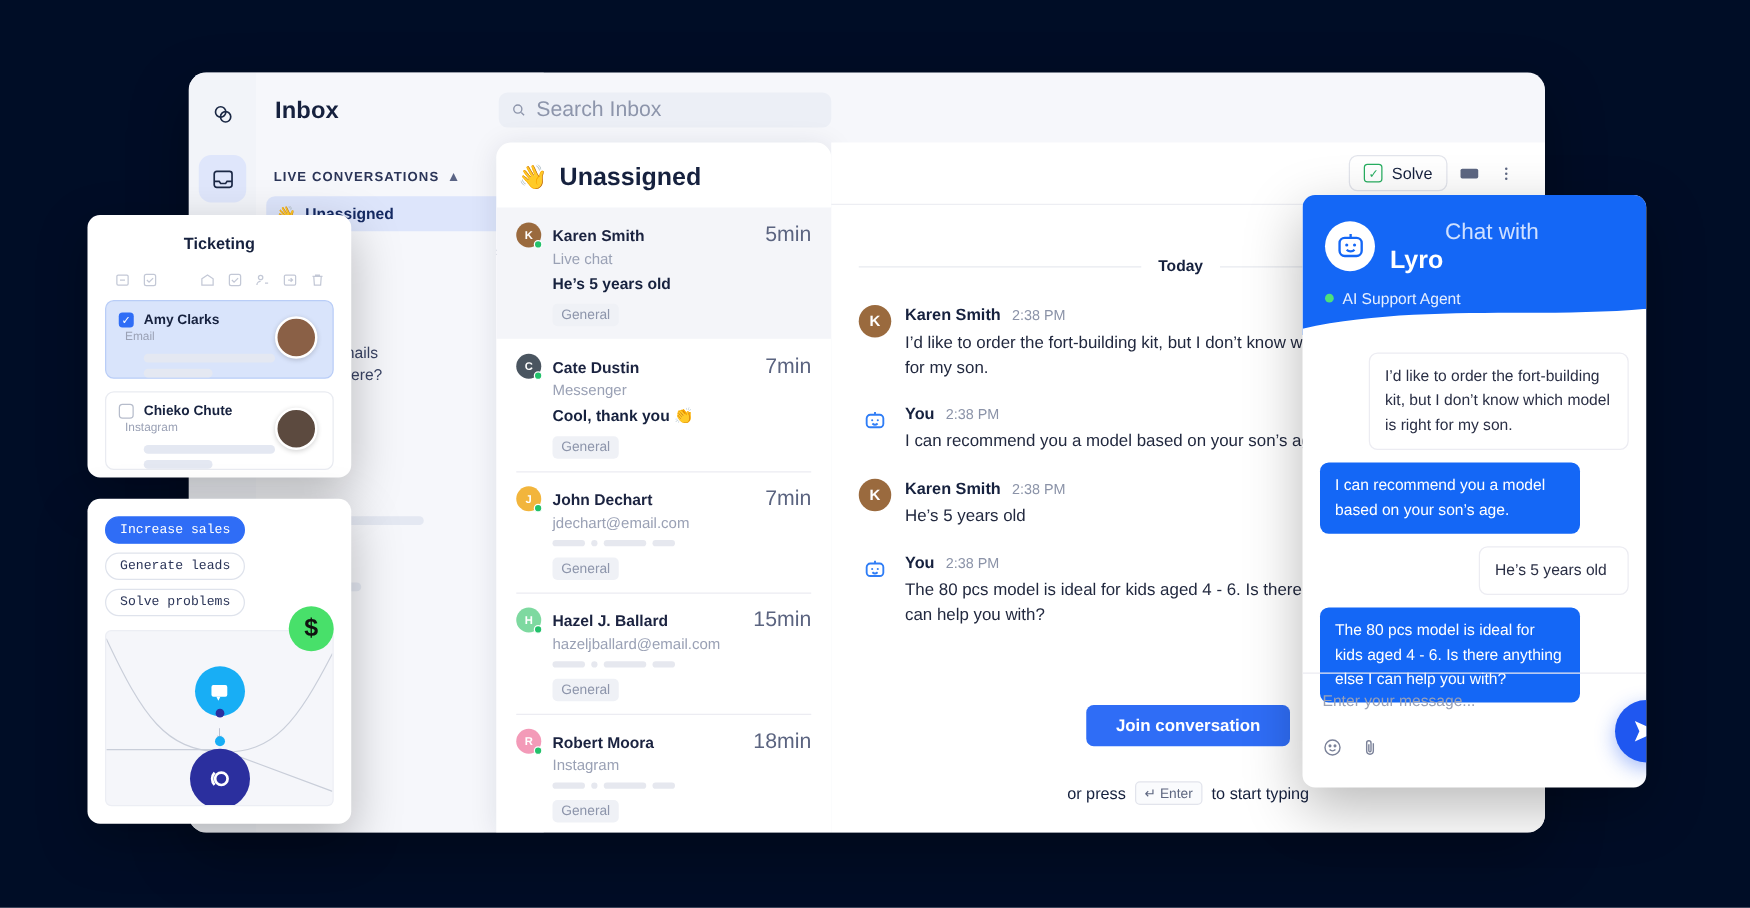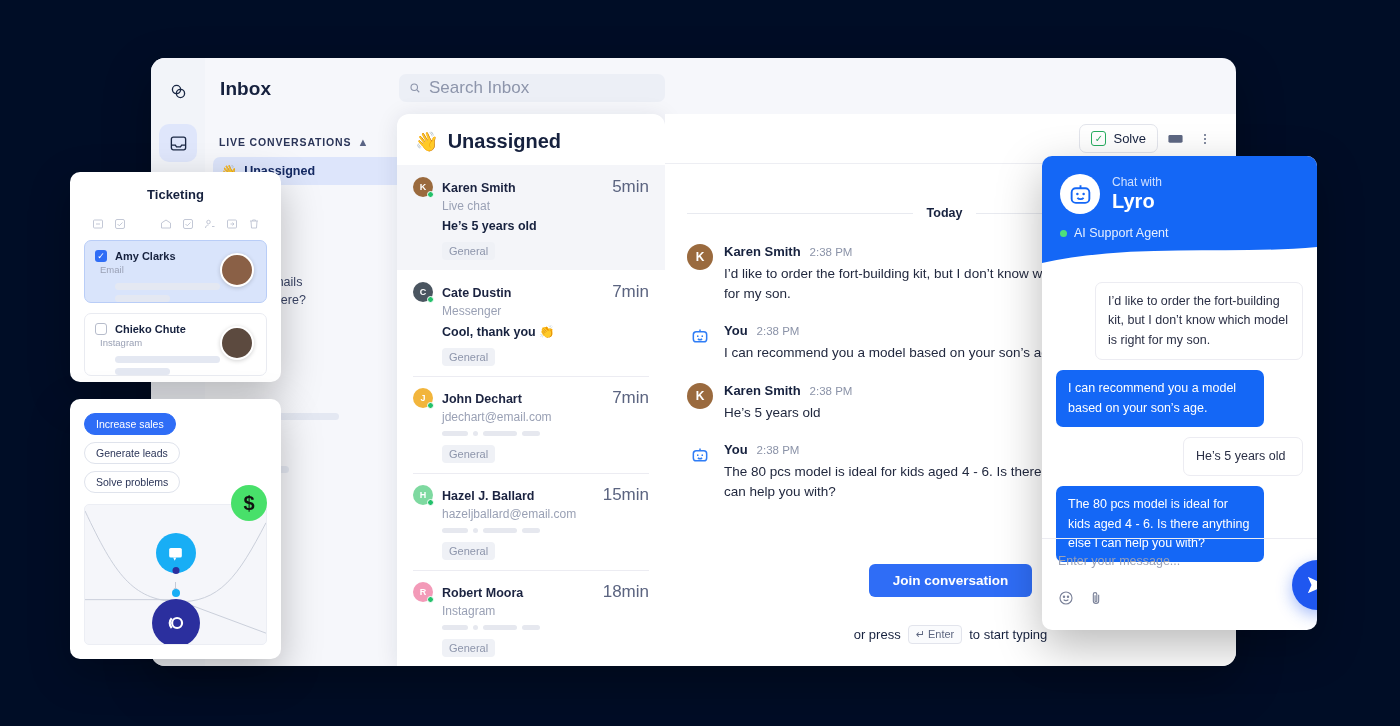--- a/index.html
+++ b/index.html
@@ -226,21 +226,21 @@
   .tick-face.two { background: #5c4a3f; }
 
   
   .card-auto {
     position: absolute; left: 70px; top: 399px;
     width: 211px; height: 260px;
     background: #fff; border-radius: 10px;
     box-shadow: 0 14px 40px rgba(0,0,0,.26);
     overflow: hidden;
   }
-  .chips { padding: 14px 14px 0 14px; display: flex; flex-wrap: wrap; gap: 7px; }
+  .chips { padding: 14px 14px 0 14px; display: flex; flex-wrap: wrap; gap: 7px; font-family: Liberation Mono, monospace; }
   .chip {
     padding: 4px 11px; border-radius: 20px; font-size: 10.5px;
     border: 1px solid #dfe3ec; color: #2b3558; background: #fff;
   }
   .chip.on { background: #2f6df6; border-color: #2f6df6; color: #fff; }
   .auto-graph {
     position: absolute; left: 14px; top: 105px; right: 14px; bottom: 14px;
     background: #f5f6fa; border: 1px solid #eceef4; border-radius: 5px;
     overflow: hidden;
   }
@@ -278,21 +278,21 @@
   }
   .lyro-head {
     position: relative; height: 112px; background: #1467f6;
     padding: 18px 0 0 18px; overflow: hidden;
   }
   .lyro-head-row { display: flex; align-items: center; gap: 12px; }
   .lyro-bot {
     width: 40px; height: 40px; border-radius: 50%; background: #fff;
     display: flex; align-items: center; justify-content: center; color: #1467f6;
   }
-  .lyro-sub { font-size: 12px; color: #cfe0ff; line-height: 1.25; }
+  .lyro-sub { font-size: 18px; color: #cfe0ff; line-height: 1.25; margin-left: 44px; }
   .lyro-name { font-size: 20px; font-weight: 700; color: #fff; line-height: 1.15; }
   .lyro-status {
     display: flex; align-items: center; gap: 7px; margin-top: 12px;
     font-size: 12.5px; color: #e6efff;
   }
   .lyro-status .d { width: 7px; height: 7px; border-radius: 50%; background: #4ee07a; }
   .lyro-curve {
     position: absolute; left: 0; right: 0; bottom: -1px; height: 22px;
   }
   .lyro-body { padding: 14px 14px 0 14px; }

